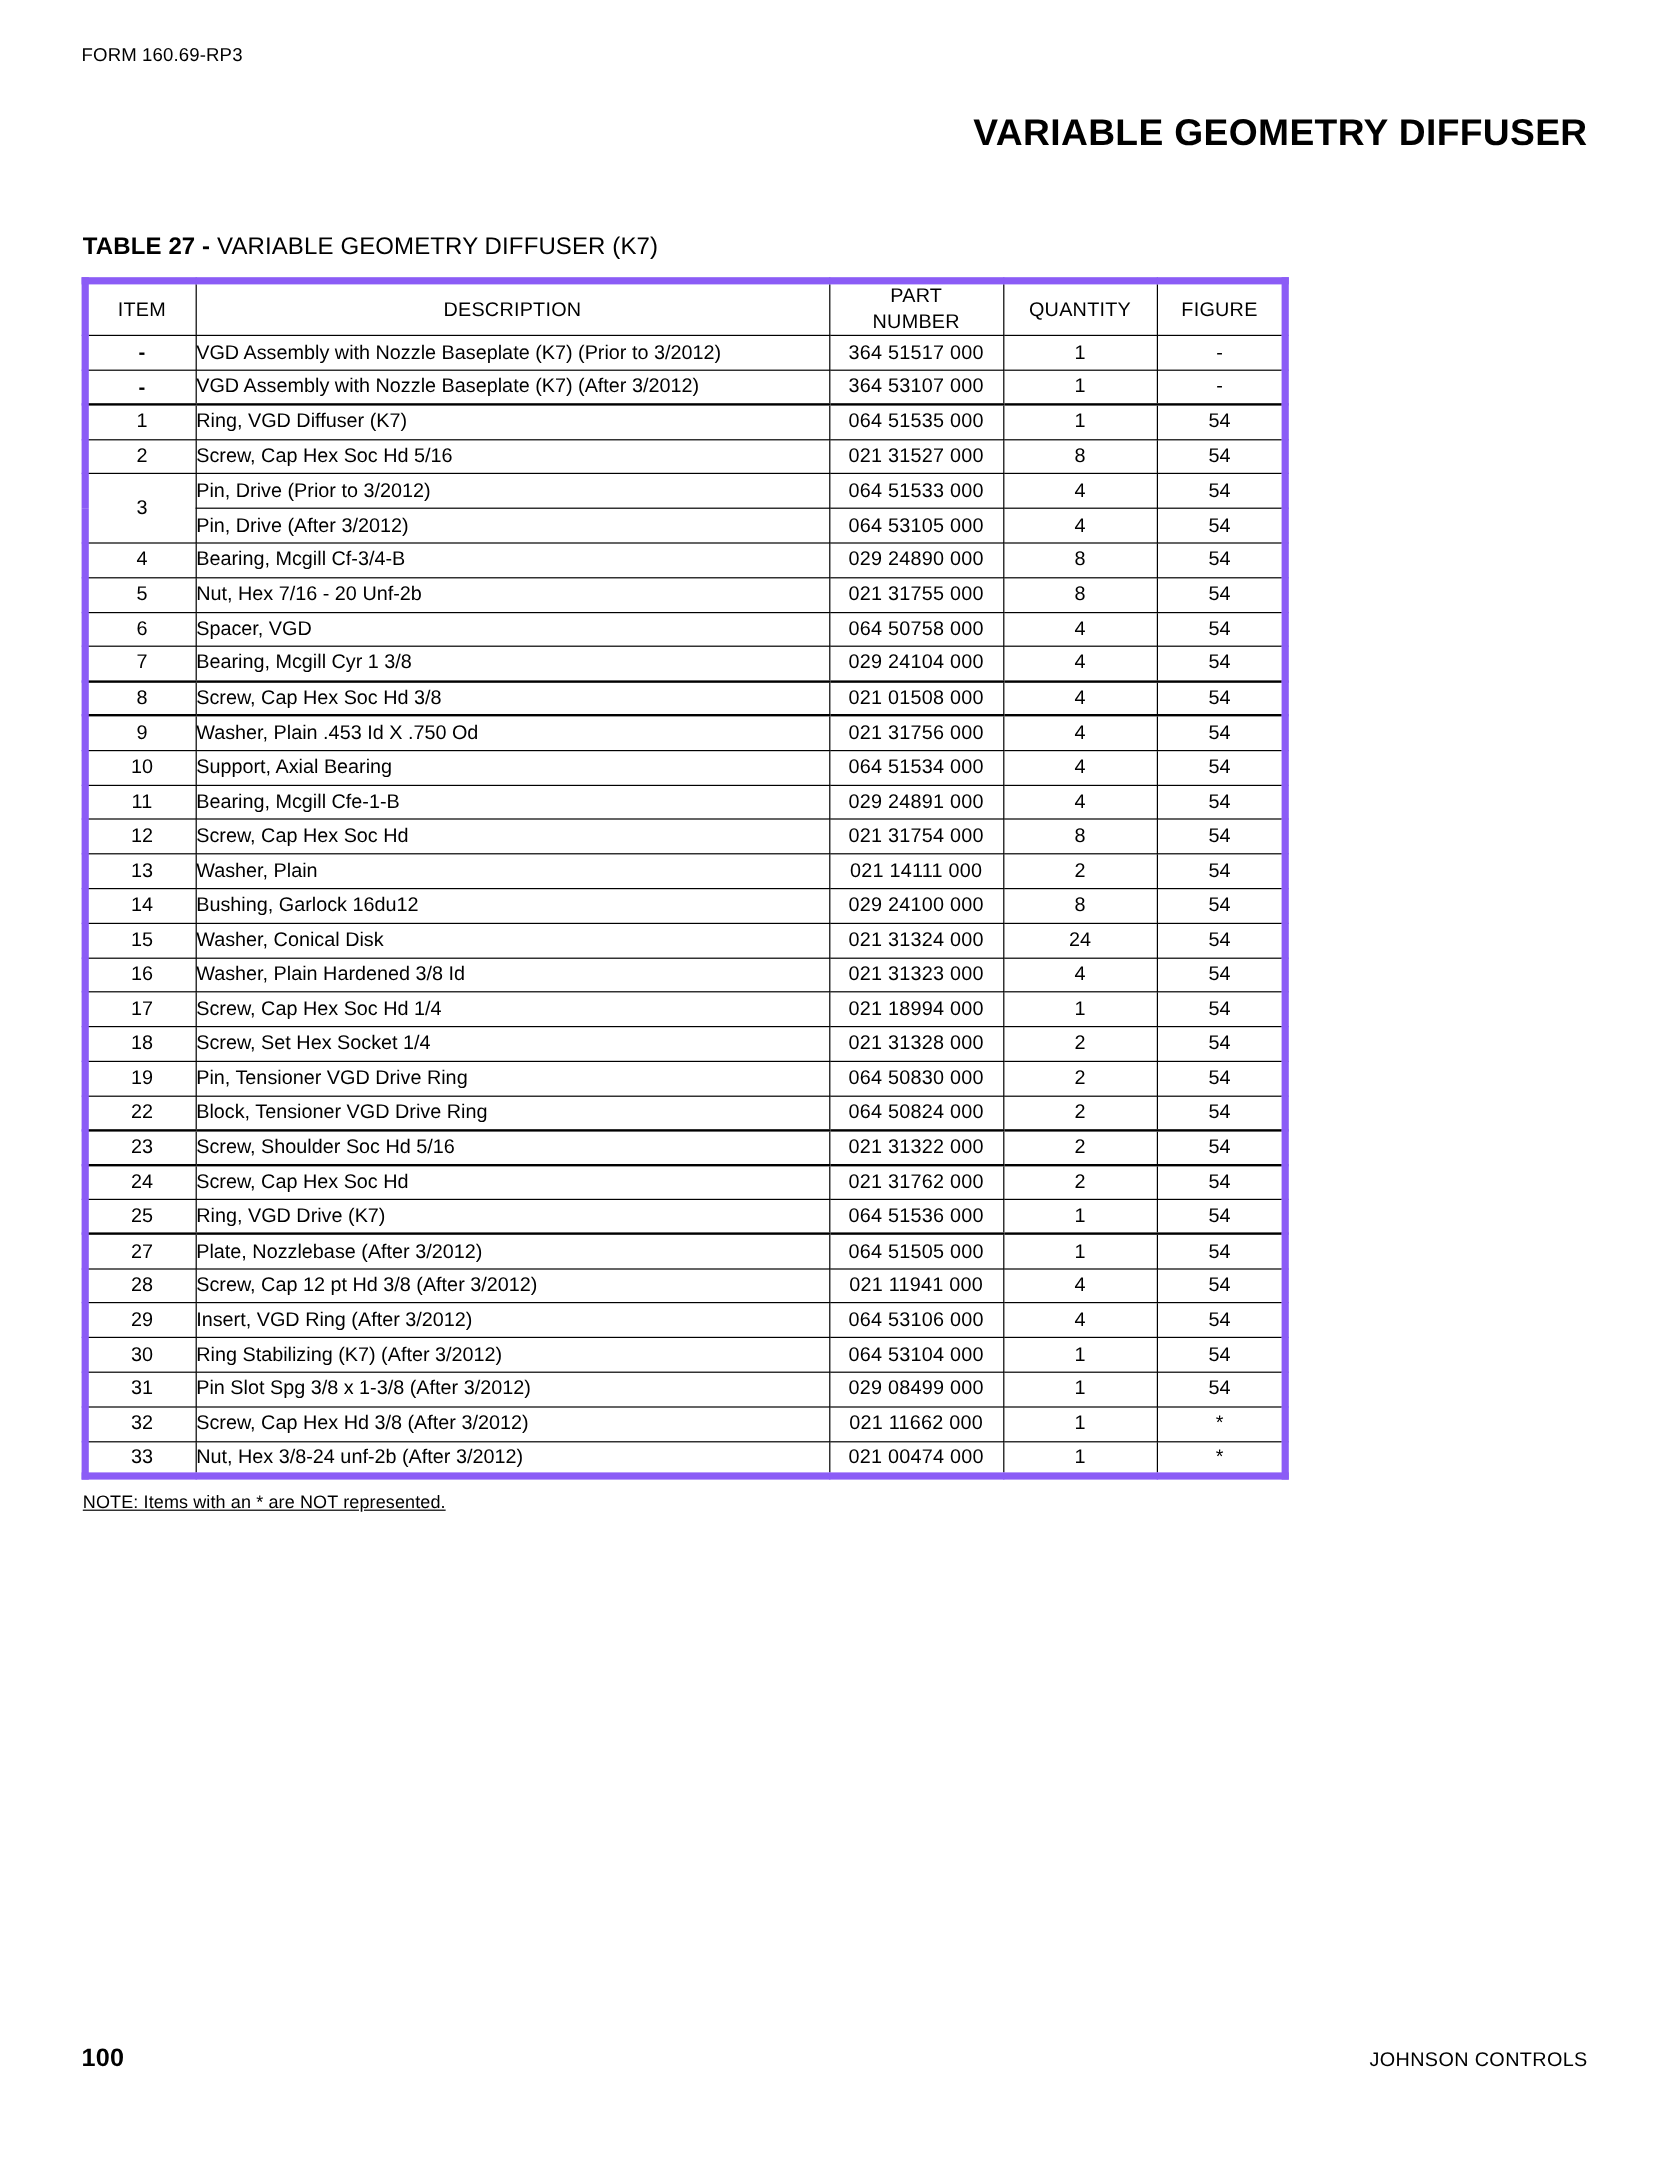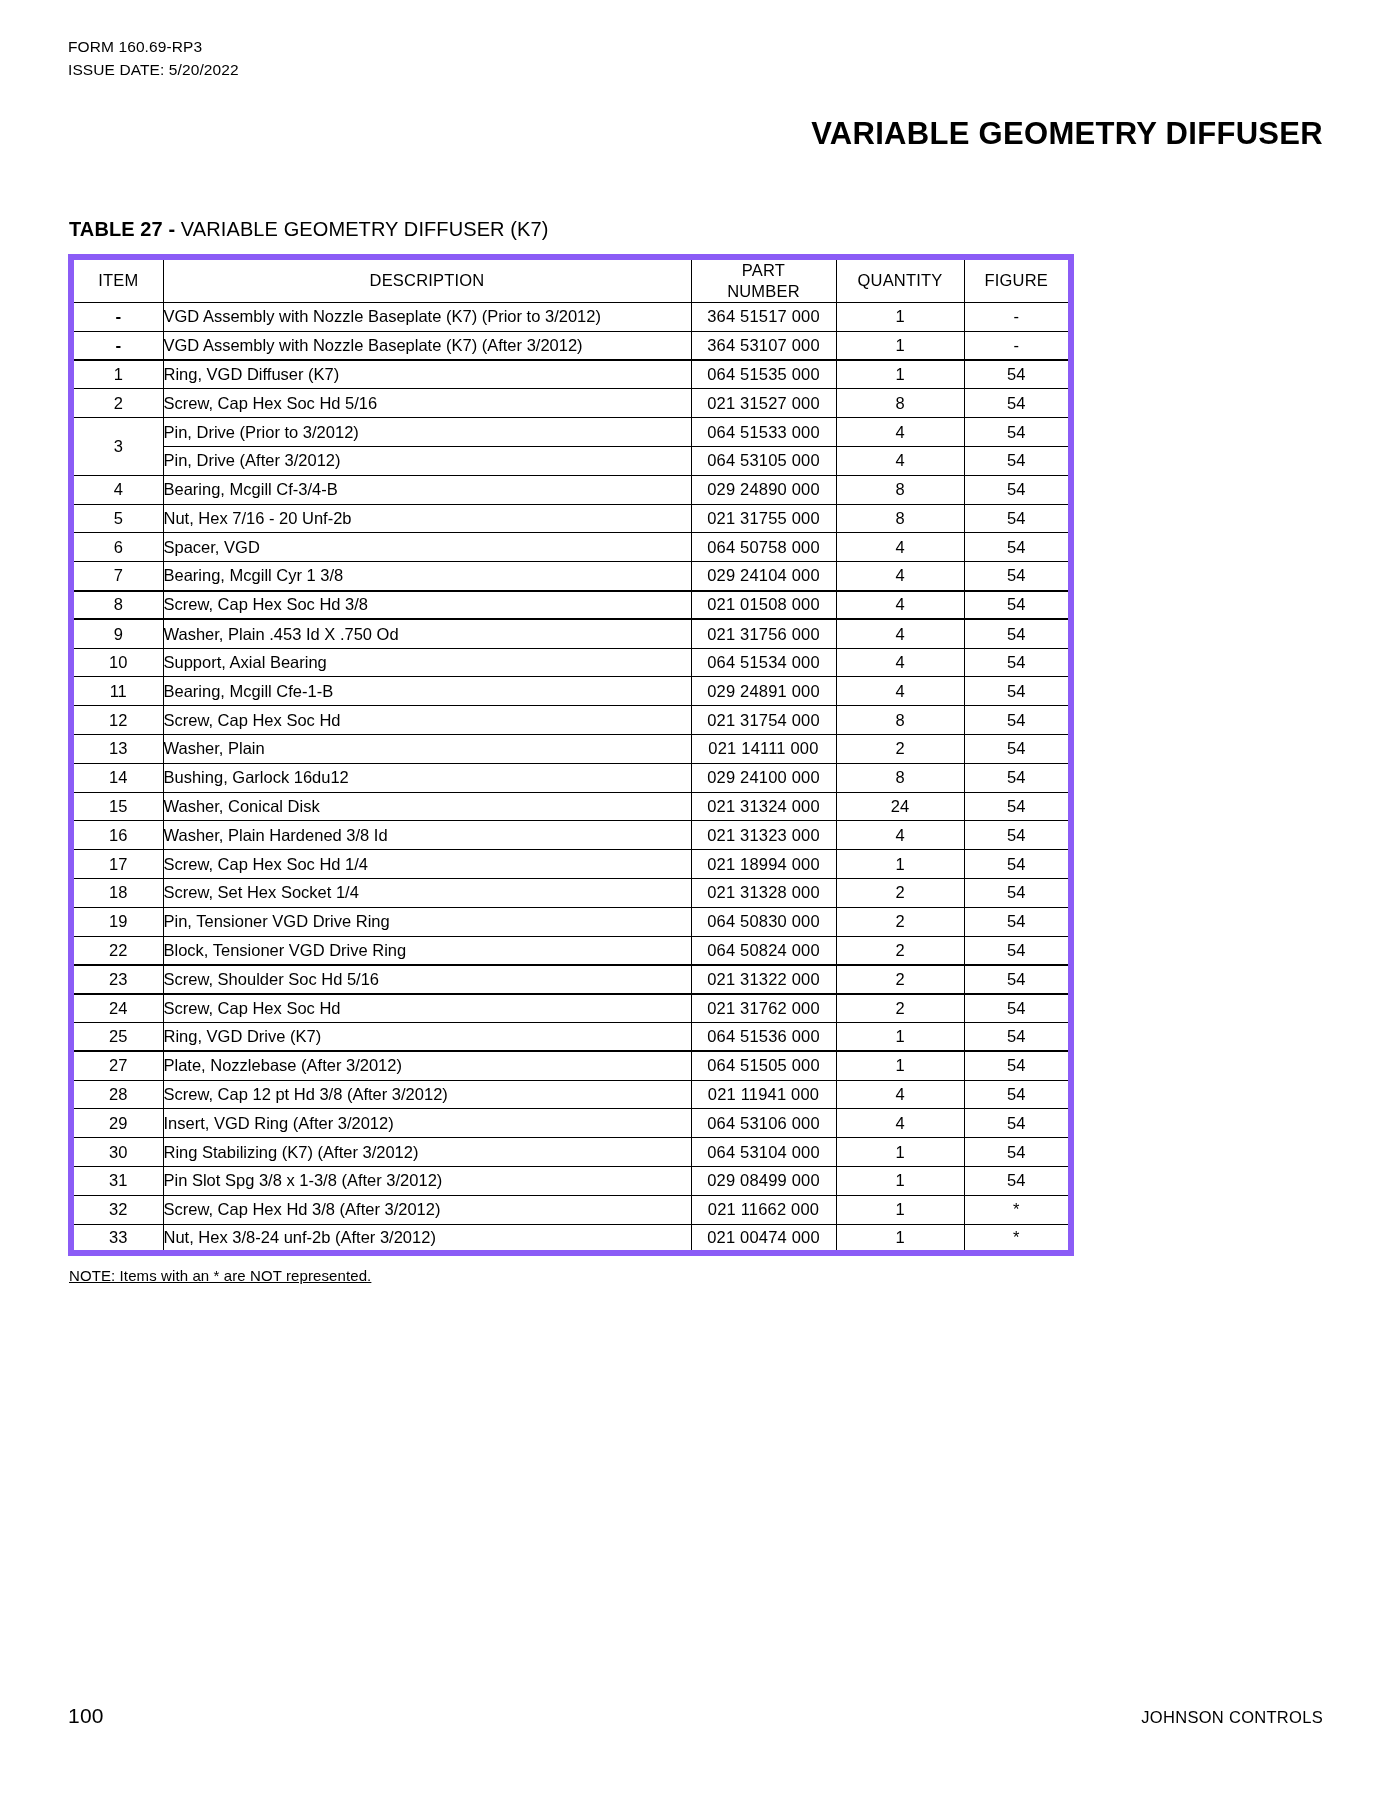--- a/index.html
+++ b/index.html
@@ -116,36 +116,35 @@
     position: absolute;
     left: 68px;
     right: 68px;
     bottom: 72px;
     display: flex;
     align-items: baseline;
     justify-content: space-between;
   }
   .page-number {
     font-size: 21px;
-    font-weight: normal;
+    font-weight: bold;
     letter-spacing: 0.2px;
   }
   .footer-brand {
     font-size: 16.5px;
     letter-spacing: 0.3px;
   }
 </style>
 </head>
 <body>
 
 <div class="page">
 
   <div class="doc-header">
     <div>FORM 160.69-RP3</div>
-    <div>ISSUE DATE: 5/20/2022</div>
   </div>
 
   <h1 class="page-title">VARIABLE GEOMETRY DIFFUSER</h1>
 
   <div class="table-caption">
     <span class="caption-label">TABLE 27 - </span><span class="caption-text">VARIABLE GEOMETRY DIFFUSER (K7)</span>
   </div>
 
   <table class="parts-table">
     <colgroup>

